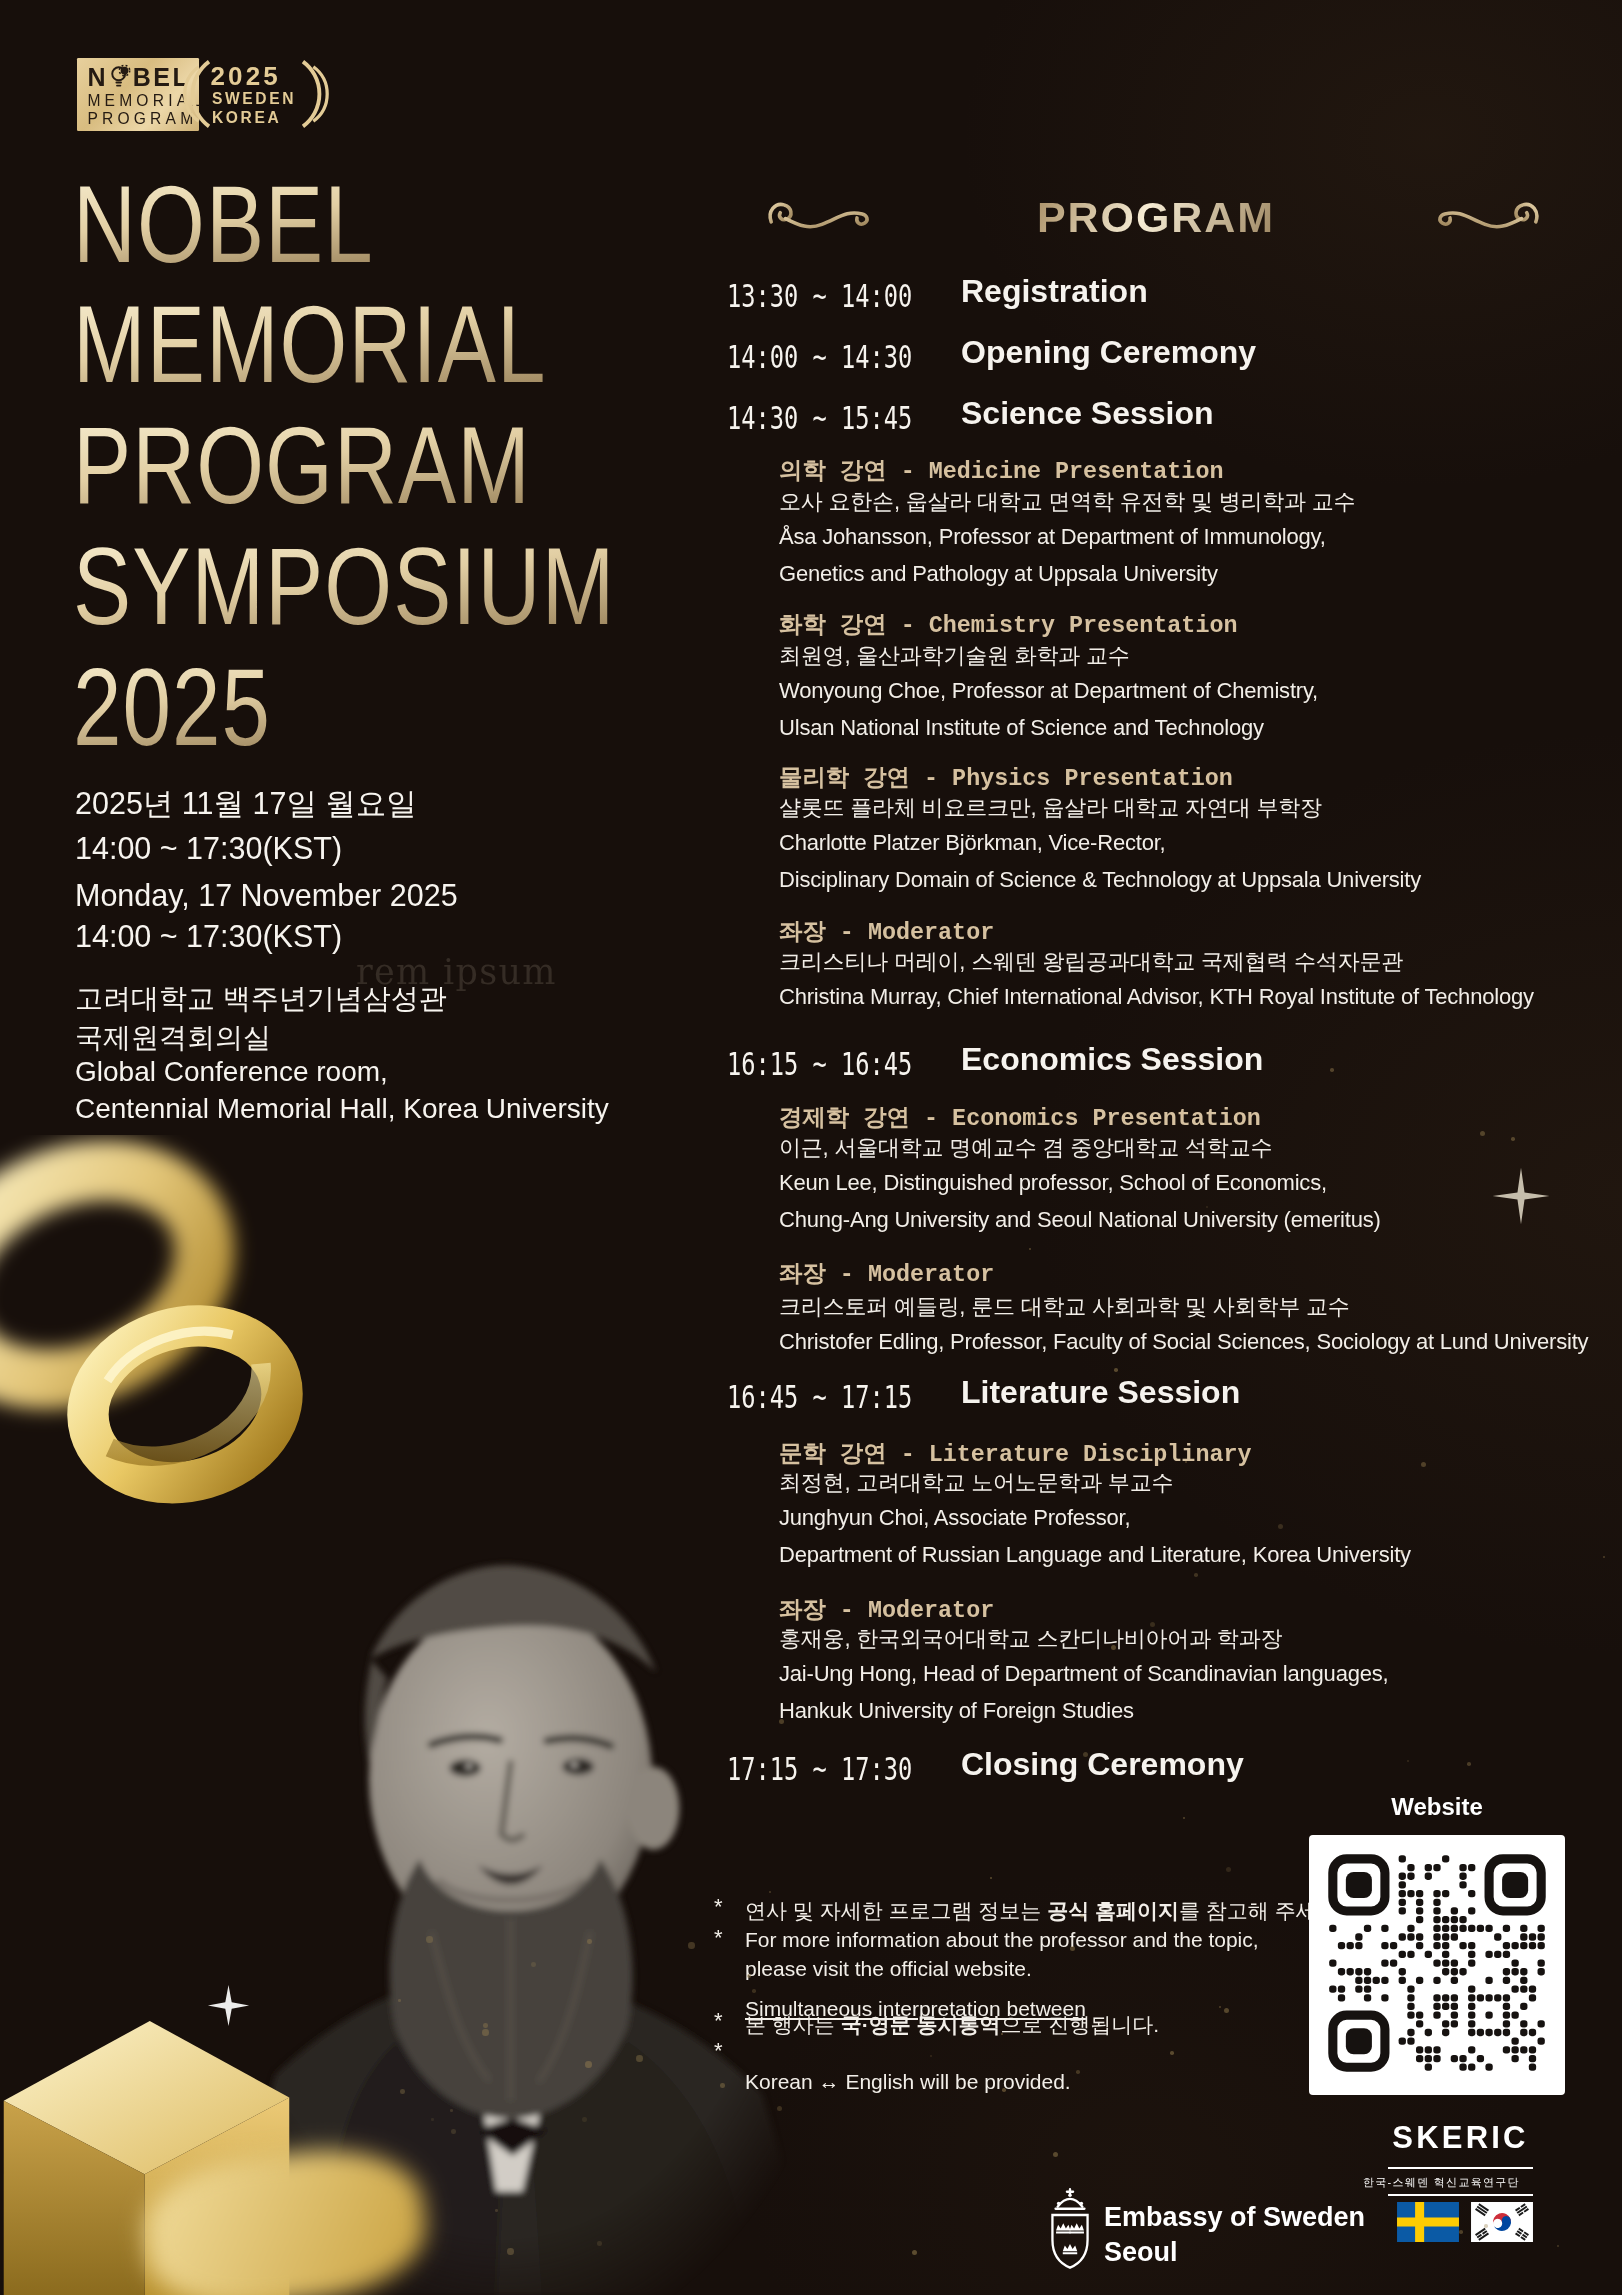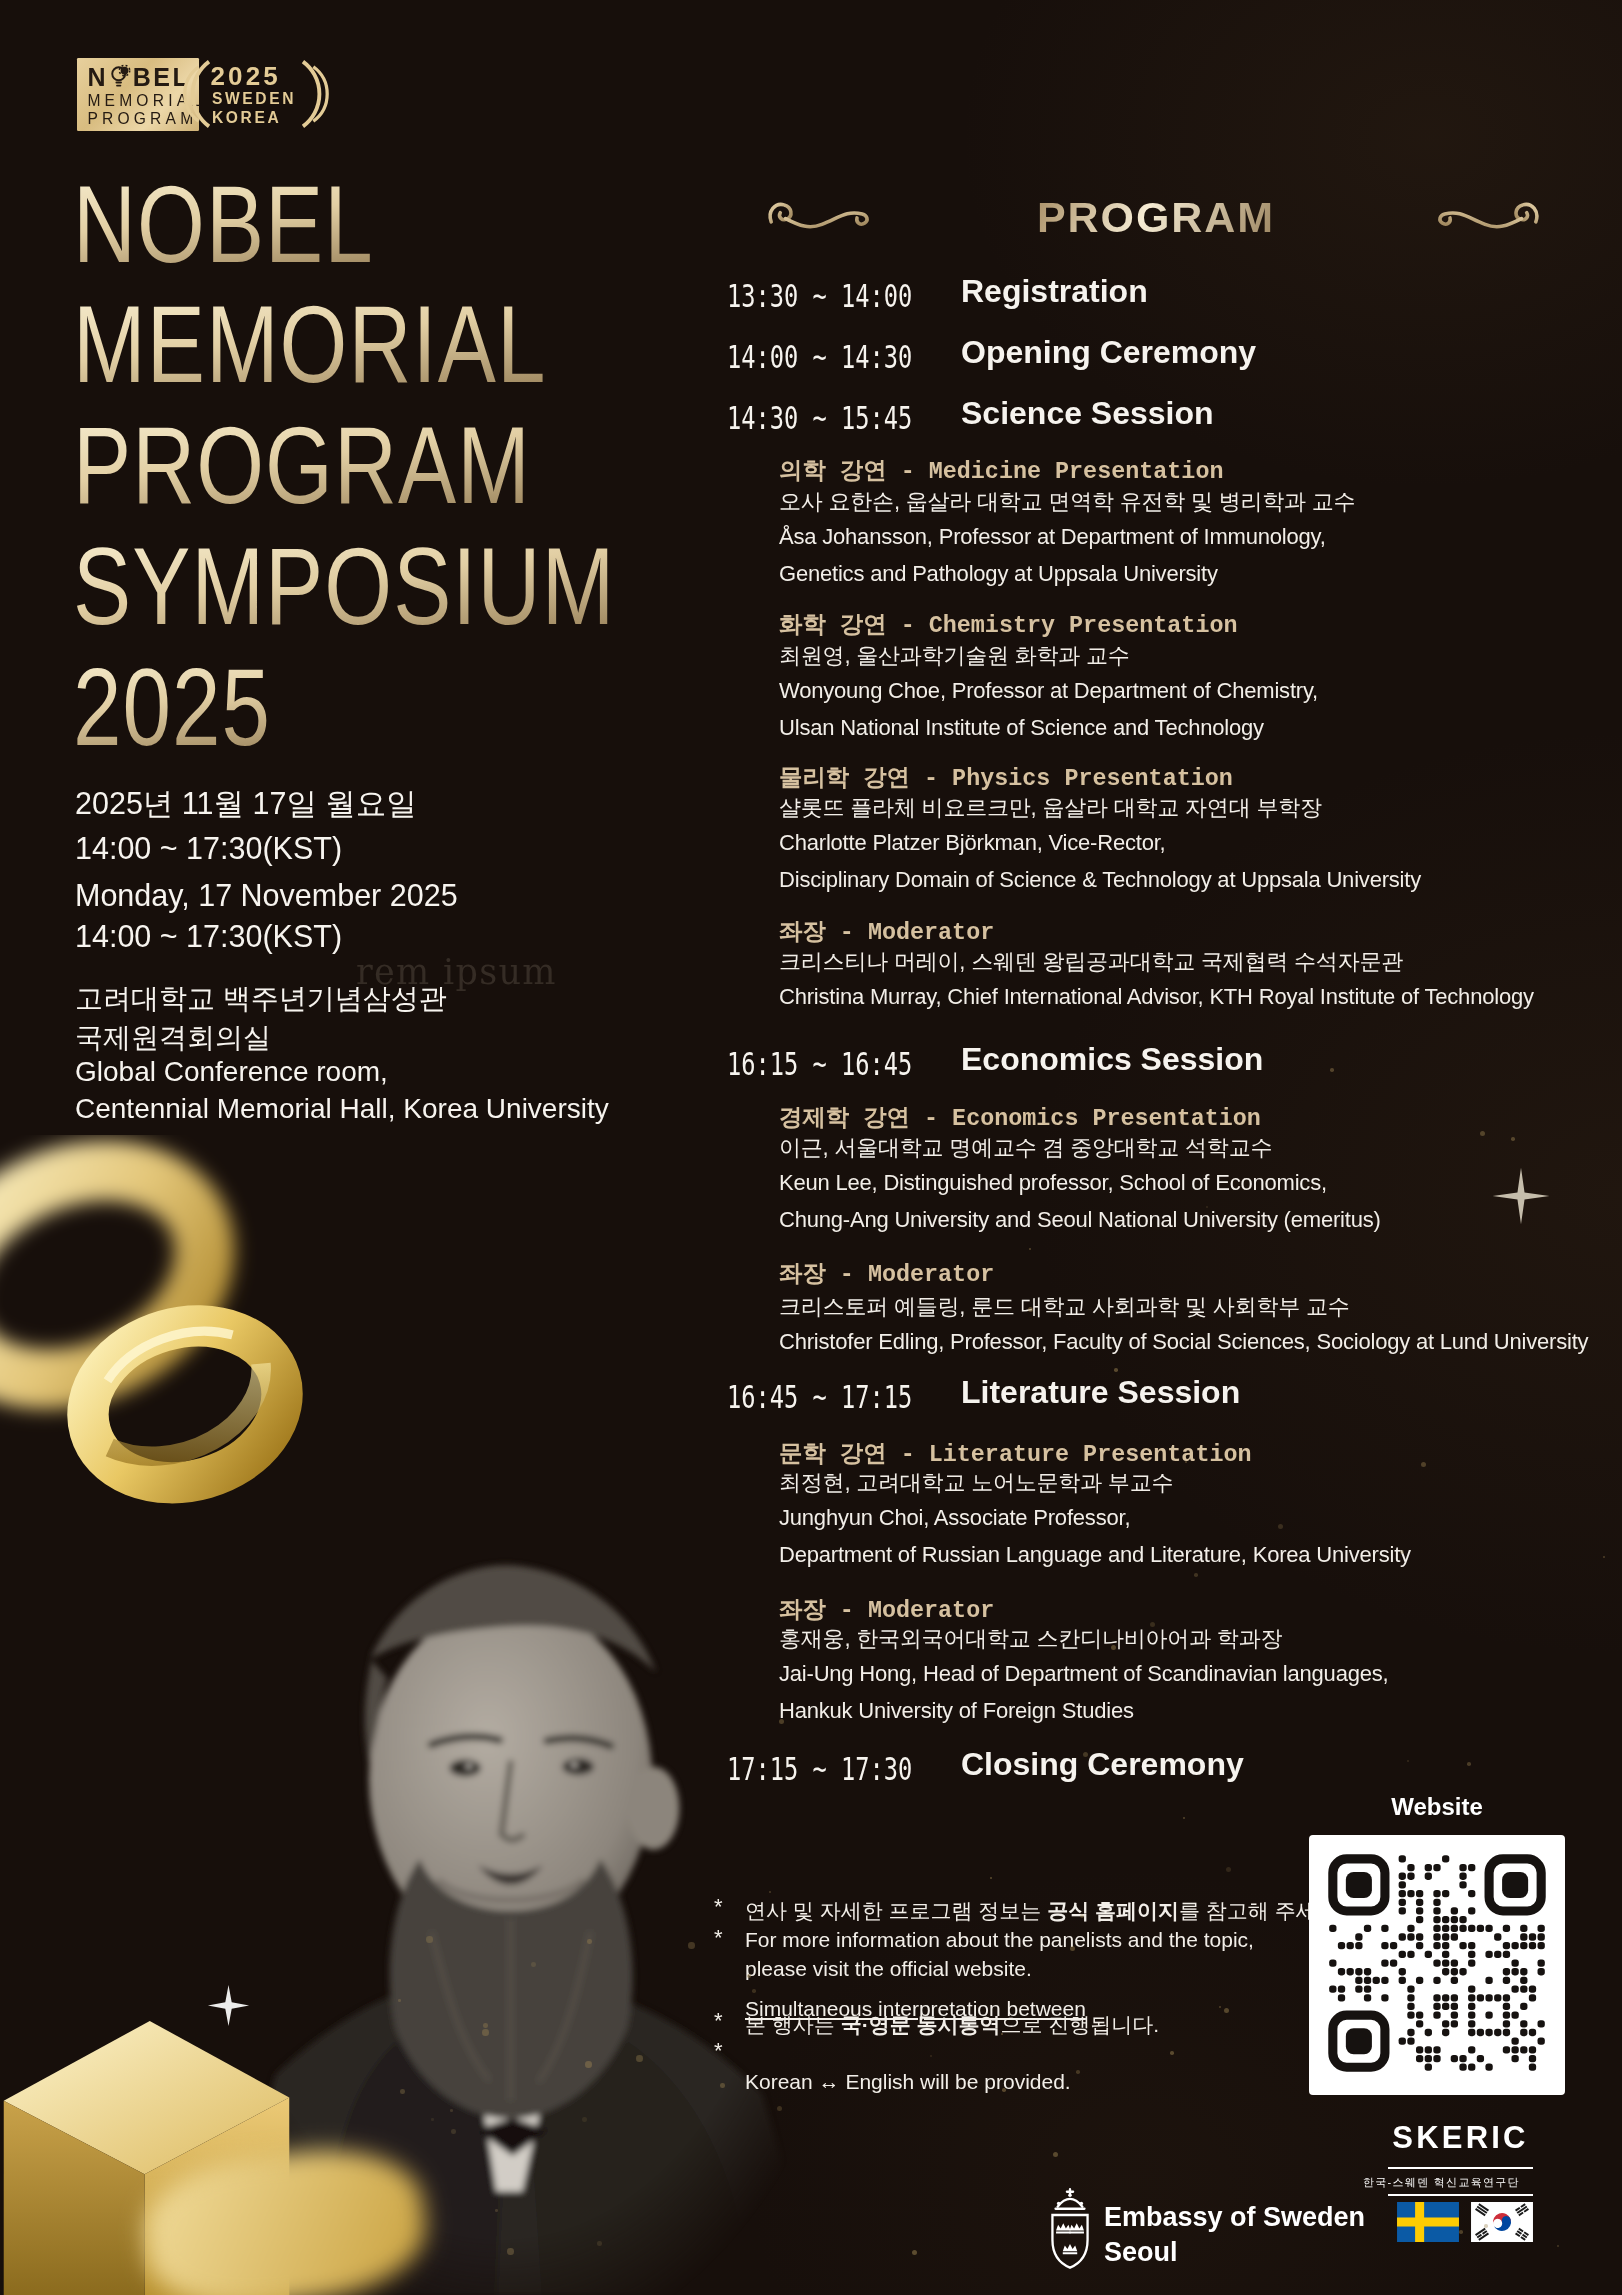--- a/index.html
+++ b/index.html
@@ -274,36 +274,36 @@
   <div class="dh" style="top:1101px;">경제학 강연  - Economics Presentation</div>
   <div class="dl" style="top:1133px;">이근, 서울대학교 명예교수 겸 중앙대학교 석학교수</div>
   <div class="dl" style="top:1170px;">Keun Lee, Distinguished professor, School of Economics,</div>
   <div class="dl" style="top:1207px;">Chung-Ang University and Seoul National University (emeritus)</div>
   <div class="dh" style="top:1257px;">좌장 - Moderator</div>
   <div class="dl" style="top:1292px;">크리스토퍼 예들링, 룬드 대학교 사회과학 및 사회학부 교수</div>
   <div class="dl" style="top:1329px;">Christofer Edling, Professor, Faculty of Social Sciences, Sociology at Lund University</div>
 
   <div class="time" style="top:1378px;">16:45 ~ 17:15</div>
   <div class="stitle" style="top:1374px;">Literature Session</div>
-  <div class="dh" style="top:1437px;">문학 강연 - Literature Presentation</div>
+  <div class="dh" style="top:1437px;">문학 강연 - Literature Disciplinary</div>
   <div class="dl" style="top:1468px;">최정현, 고려대학교 노어노문학과 부교수</div>
   <div class="dl" style="top:1505px;">Junghyun Choi, Associate Professor,</div>
   <div class="dl" style="top:1542px;">Department of Russian Language and Literature, Korea University</div>
   <div class="dh" style="top:1593px;">좌장 - Moderator</div>
   <div class="dl" style="top:1624px;">홍재웅, 한국외국어대학교 스칸디나비아어과 학과장</div>
   <div class="dl" style="top:1661px;">Jai-Ung Hong, Head of Department of Scandinavian languages,</div>
   <div class="dl" style="top:1698px;">Hankuk University of Foreign Studies</div>
 
   <div class="time" style="top:1750px;">17:15 ~ 17:30</div>
   <div class="stitle" style="top:1746px;">Closing Ceremony</div>
 
   <div class="note-ast" style="top:1894px;">*</div>
   <div class="note" style="top:1897px;"><span>연사 및 자세한 프로그램 정보는 </span><b>공식 홈페이지</b><span>를 참고해 주세요.</span></div>
   <div class="note-ast" style="top:1925px;">*</div>
-  <div class="note" style="top:1928px;">For more information about the panelists and the topic,</div>
+  <div class="note" style="top:1928px;">For more information about the professor and the topic,</div>
   <div class="note" style="top:1957px;">please visit the official website.</div>
 
   <div class="note-ast" style="top:2008px;">*</div>
   <div class="note" style="top:2011px;"><span>본 행사는 </span><b>국·영문 동시통역</b><span>으로 진행됩니다.</span></div>
   <div class="note-ast" style="top:2038px;">*</div>
   <div class="note" style="top:1997px;text-decoration:underline;">Simultaneous interpretation between</div>
   <div class="note" style="top:2070px;">Korean ↔ English will be provided.</div>
 
   <div class="website">Website</div>
   <div id="qr"><svg width="256" height="260" viewBox="0 0 394 400">

